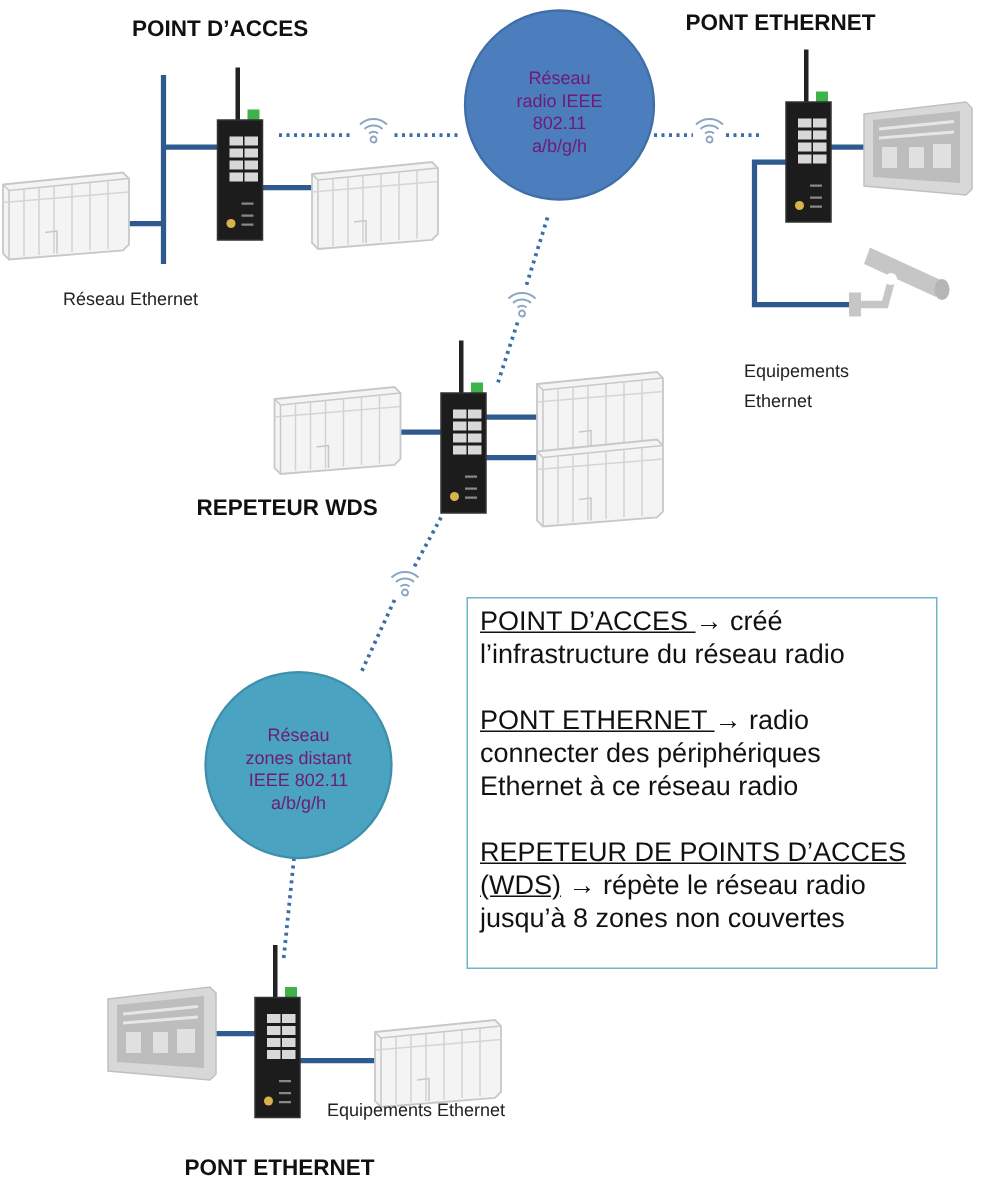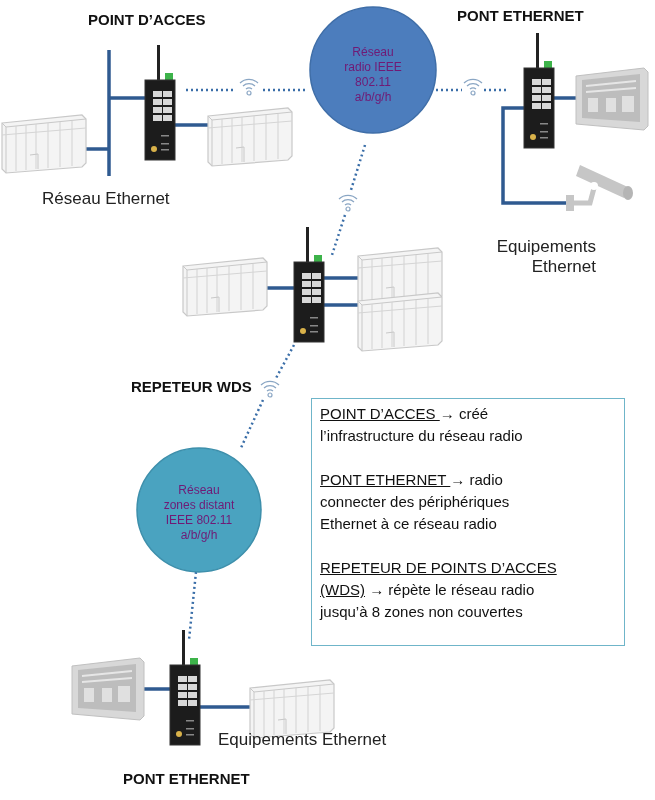--- a/index.html
+++ b/index.html
@@ -1,22 +1,22 @@
 <!DOCTYPE html>
 <html><head>
 <meta charset="utf-8">
 <style>
   html, body { margin:0; padding:0; background:#ffffff; }
   body { width:655px; height:800px; position:relative; overflow:hidden; font-family:"Liberation Sans", sans-serif; }
   .abs { position:absolute; }
   .title { font-weight:bold; font-size:15px; color:#111; white-space:nowrap; }
-  .label { font-size:17px; color:#222; text-align:right; line-height:20px; }
+  .label { font-size:12px; color:#222; text-align:left; line-height:20px; }
   #wires { position:absolute; left:0; top:0; width:655px; height:800px; }
   .circle-text { position:absolute; color:#701a75; text-align:center; font-size:12px; line-height:15px; }
-  .legend { position:absolute; left:311px; top:398px; width:314px; height:248px; border:1.5px solid #6fb5c9; box-sizing:border-box; padding:4px 0 0 8px; font-size:15px; color:#111; line-height:22px; }
+  .legend { position:absolute; left:311px; top:398px; width:314px; height:248px; border:1.5px solid #6fb5c9; box-sizing:border-box; padding:4px 0 0 8px; font-size:18px; color:#111; line-height:22px; }
   .legend p { margin:0 0 22px 0; }
   .legend p:last-child { margin-bottom:0; }
   .legend u { text-decoration:underline; }
 </style>
 </head>
 <body>
 
 <svg id="wires" viewBox="0 0 655 800">
   <defs>
     <g id="plc">
@@ -117,21 +117,21 @@
   </g>
 
   <use href="#router" x="143" y="45"></use>
   <use href="#router" x="522" y="33"></use>
   <use href="#router" x="292" y="227"></use>
   <use href="#router" x="168" y="630"></use>
 </svg>
 
 <div class="abs title" style="left:88px;top:11px;">POINT D’ACCES</div>
 <div class="abs title" style="left:457px;top:7px;">PONT ETHERNET</div>
-<div class="abs title" style="left:131px;top:330px;margin-top:48px;">REPETEUR WDS</div>
+<div class="abs title" style="left:131px;top:330px;">REPETEUR WDS</div>
 <div class="abs title" style="left:123px;top:770px;">PONT ETHERNET</div>
 
 <div class="abs label" style="left:42px;top:189px;white-space:nowrap;">Réseau Ethernet</div>
 <div class="abs label" style="left:496px;top:237px;width:100px;">
   <div>Equipements</div>
   <div>Ethernet</div>
 </div>
 <div class="abs label" style="left:218px;top:730px;white-space:nowrap;">Equipements Ethernet</div>
 
 <div class="circle-text" style="left:323px;top:45px;width:100px;">

